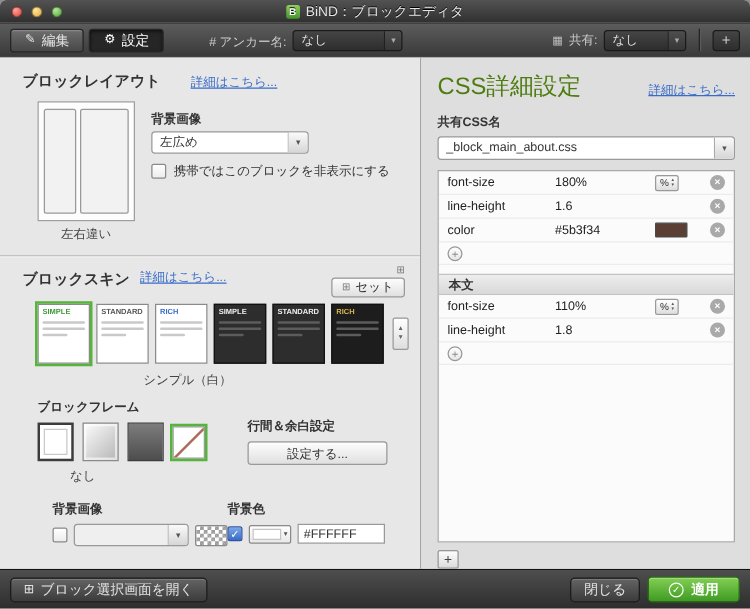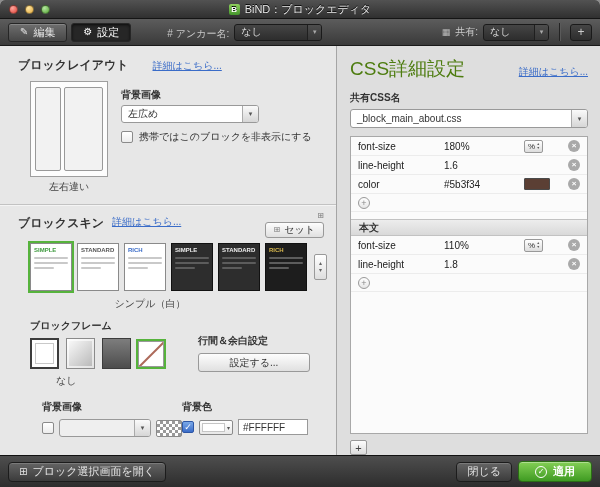--- a/index.html
+++ b/index.html
@@ -46,21 +46,21 @@
   .layout-thumb{width:78px;height:96px;background:#fdfdfd;border:1px solid #9e9e9e;display:flex;gap:3px;padding:5px 4px}
   .lcol{border:1px solid #999;background:#f2f2f2;border-radius:2px}
   .lcolL{width:26px}
   .lcolR{flex:1}
   .thumb-label{font-size:10px;color:#444;margin-top:3px}
   .desc-col{flex:1}
   .desc{font-size:10px;line-height:1.35;color:#555}
   .opt-label{font-size:10px;color:#333;font-weight:bold;margin-top:7px}
   .lt-dd{height:18px;background:#fff;border:1px solid #999;border-radius:3px;display:flex;align-items:center;font-size:10px;color:#333;padding-left:6px;cursor:pointer}
   .lt-dd .dd-arrow{margin-left:auto;align-self:stretch;width:16px;display:flex;align-items:center;justify-content:center;font-size:7px;color:#555;background:linear-gradient(#fafafa,#d6d6d6);border-left:1px solid #aaa;border-radius:0 2px 2px 0}
-  .opt-dd{width:138px;margin-top:3px}
+  .opt-dd{width:126px;margin-top:3px}
   .chk-row{display:flex;align-items:center;gap:6px;margin-top:7px;font-size:10px;color:#333}
   .checkbox{width:12px;height:12px;flex:none;border:1px solid #8a8a8a;border-radius:2px;background:linear-gradient(#fff,#ececec);display:inline-flex;align-items:center;justify-content:center;font-size:9px;color:#fff;cursor:pointer}
   .checkbox.checked{background:linear-gradient(#7aa8e8,#3a6cc8);border-color:#2d56a5}
   .divider{height:1px;background:#c2c2c2;box-shadow:0 1px 0 #f4f4f4;margin-top:10px}
 
   .skin-head{display:flex;align-items:flex-start;gap:8px;margin:7px 12px 0 18px}
   .skin-head .h3,.skin-head .link{margin-top:3px}
   .set-col{margin-left:auto;display:flex;flex-direction:column;align-items:flex-end;gap:2px}
   .mini-grid{font-size:8px;color:#777;line-height:1}
   .set-btn{height:16px;display:flex;align-items:center;gap:4px;padding:0 8px;background:linear-gradient(#fdfdfd,#e0e0e0);border:1px solid #999;border-radius:3px;font-size:10px;color:#333;cursor:pointer}

